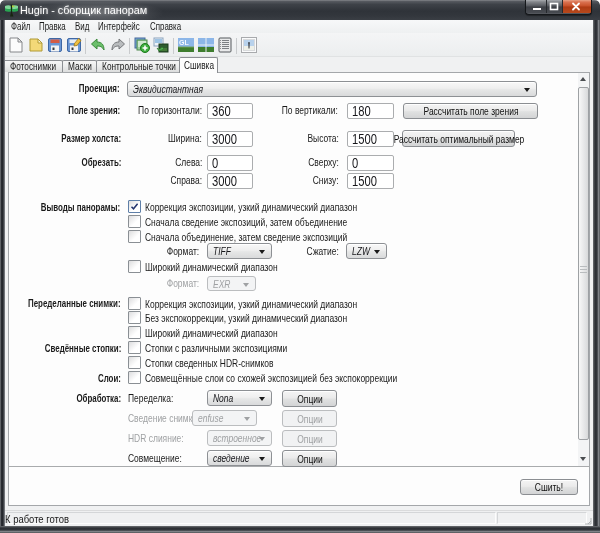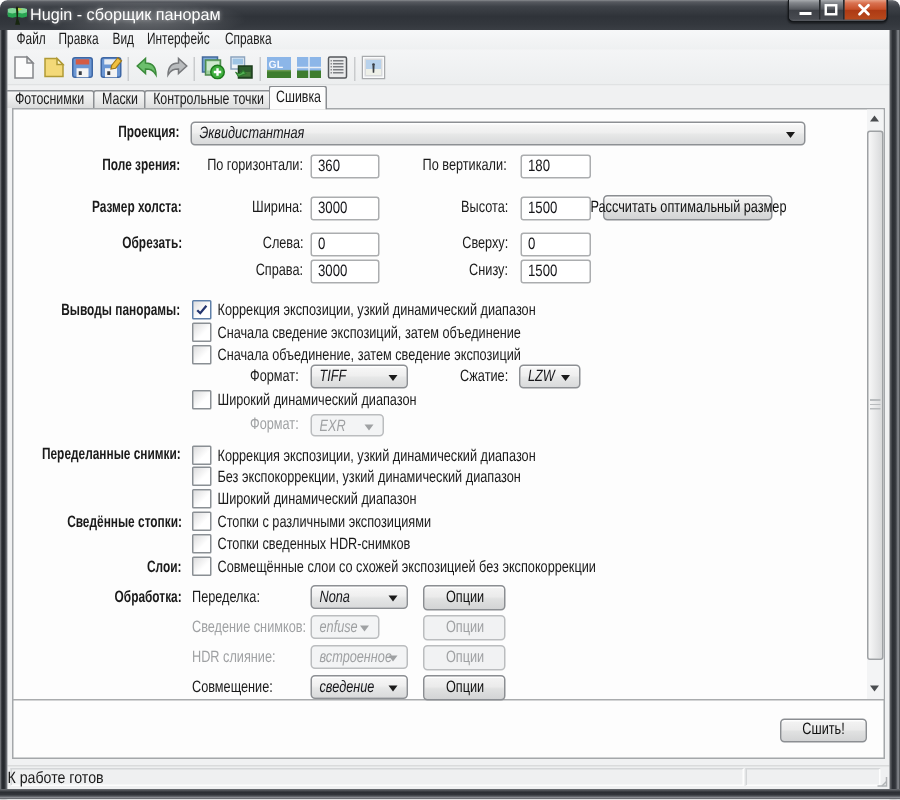--- a/index.html
+++ b/index.html
@@ -58,21 +58,21 @@
   background:repeating-linear-gradient(#b9bcbe 0 1px, rgba(0,0,0,0) 1px 3px); }
 .sarr { position:absolute; width:0; height:0; z-index:4; }
 
 .lbl { position:absolute; font-size:11px; line-height:13px; color:#1a1a1a; white-space:nowrap; z-index:5; }
 .lbl.L { transform:scaleX(0.77); transform-origin:0 50%; }
 .lbl.R { transform:scaleX(0.77); transform-origin:100% 50%; }
 .b { font-weight:bold; }
 .b.R { transform:scaleX(0.72); }
 .dis { color:#9fa1a3; }
 .fld { position:absolute; height:16px; background:#fff; border:1px solid #abadaf; border-radius:2px;
-  font-size:11px; line-height:13px; padding:1px 12px 0 4px; color:#16161a; z-index:5; white-space:nowrap; }
+  font-size:14px; line-height:13px; padding:1px 12px 0 4px; color:#16161a; z-index:5; white-space:nowrap; }
 .fld span { display:inline-block; transform:scaleX(0.8); transform-origin:0 50%; }
 .cmb { position:absolute; height:16px; border:1px solid #8d9094; border-radius:3px; color:#16161a;
   background:linear-gradient(#f8f8f8,#efefef 45%,#e6e7e7 55%,#d9dadb); font-size:11px; line-height:13px;
   padding:1px 0 0 5px; box-shadow:inset 0 1px 0 rgba(255,255,255,.9); z-index:5; white-space:nowrap;font-style:italic; }
 .cmb span { display:inline-block; transform:scaleX(0.77); transform-origin:0 50%; }
 .cmb:after { content:""; position:absolute; right:6px; top:6px; border-top:4px solid #1a1a1a;
   border-left:3px solid transparent; border-right:3px solid transparent; }
 .cmb.dis { background:#f3f4f5; border-color:#bbbdbf; color:#9fa1a3; box-shadow:none; }
 .cmb.dis:after { border-top-color:#9fa1a3; }
 .btn { position:absolute; border:1px solid #8b8e92; border-radius:3px; color:#111;
@@ -216,20 +216,23 @@
   <div class="sarr" style="left:580px;top:457px; border-top:4px solid #4a4d50; border-left:3.5px solid transparent; border-right:3.5px solid transparent;"></div>
 
   <div class="lbl b R" style="right:480px; top:82px">Проекция:</div>
   <div class="cmb" style="left:127px; top:81px; width:410px"><span>Эквидистантная</span></div>
 
   <div class="lbl b R" style="right:480px; top:104px">Поле зрения:</div>
   <div class="lbl R" style="right:398px; top:104px">По горизонтали:</div>
   <div class="fld" style="left:207px; top:103px; width:46px"><span>360</span></div>
   <div class="lbl R" style="right:262px; top:104px">По вертикали:</div>
   <div class="fld" style="left:347px; top:103px; width:47px"><span>180</span></div>
+  <div class="btn" style="left:403px; top:103px; width:135px; height:16px">
+      <span>Рассчитать поле зрения</span>
+    </div>
 
   <div class="lbl b R" style="right:479px; top:132px">Размер холста:</div>
   <div class="lbl R" style="right:398px; top:132px">Ширина:</div>
   <div class="fld" style="left:207px; top:131px; width:46px"><span>3000</span></div>
   <div class="lbl R" style="right:261px; top:132px">Высота:</div>
   <div class="fld" style="left:347px; top:131px; width:47px"><span>1500</span></div>
   <div class="btn" style="left:402px; top:130px; width:113px; height:17px">
       <span>Рассчитать оптимальный размер</span>
     </div>
 
@@ -281,21 +284,21 @@
   <div class="cb" style="left:128px; top:371px"></div>
   <div class="lbl L" style="left:145px; top:372px">Совмещённые слои со схожей экспозицией без экспокоррекции</div>
 
   <div class="lbl b R" style="right:479px; top:392px">Обработка:</div>
   <div class="lbl L" style="left:128px; top:392px">Переделка:</div>
   <div class="cmb" style="left:207px; top:390px; width:65px"><span>Nona</span></div>
   <div class="btn" style="left:282px; top:390px; width:55px; height:17px">
       <span>Опции</span>
     </div>
   <div class="lbl L dis" style="left:128px; top:412px">Сведение снимков:</div>
-  <div class="cmb dis" style="left:207px; top:410px; width:46px"><span>enfuse</span></div>
+  <div class="cmb dis" style="left:192px; top:410px; width:65px"><span>enfuse</span></div>
   <div class="btn dis" style="left:282px; top:410px; width:55px; height:17px">
       <span>Опции</span>
     </div>
   <div class="lbl L dis" style="left:128px; top:432px">HDR слияние:</div>
   <div class="cmb dis" style="left:207px; top:430px; width:65px"><span>встроенное</span></div>
   <div class="btn dis" style="left:282px; top:430px; width:55px; height:17px">
       <span>Опции</span>
     </div>
   <div class="lbl L" style="left:128px; top:452px">Совмещение:</div>
   <div class="cmb" style="left:207px; top:450px; width:65px"><span>сведение</span></div>

